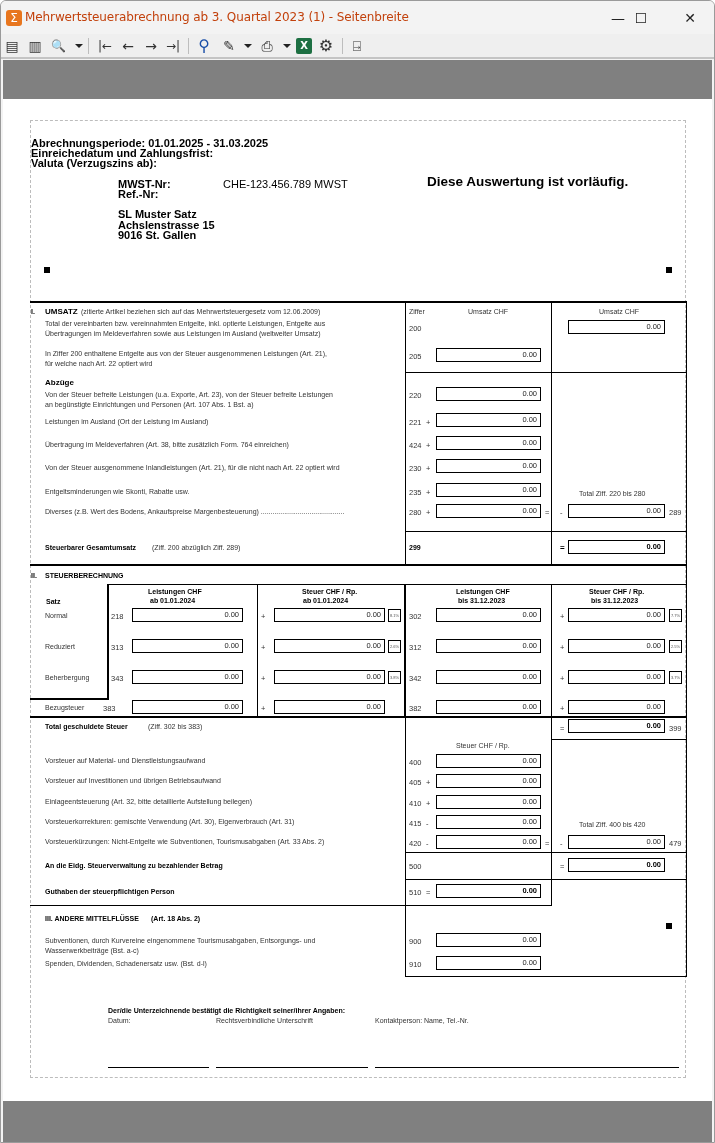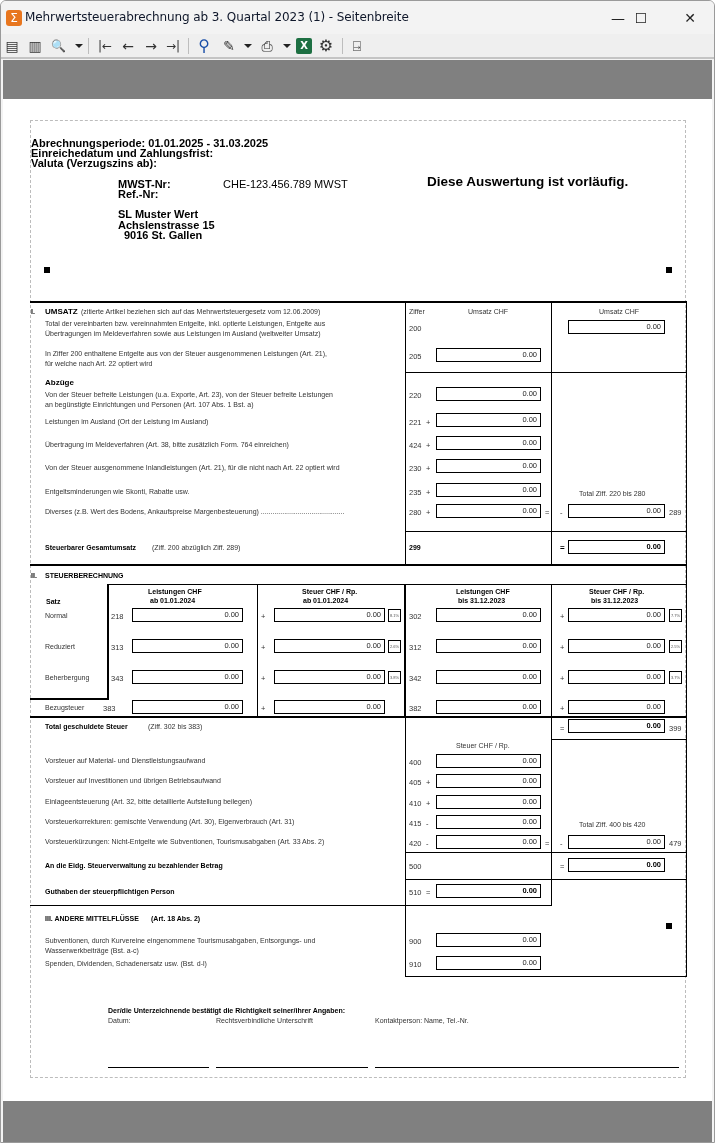--- a/index.html
+++ b/index.html
@@ -1,20 +1,20 @@
 <!DOCTYPE html>
 <html><head>
 <meta charset="utf-8">
 <style>
 *{box-sizing:border-box;margin:0;padding:0}
 body{width:715px;height:1143px;background:#fff;font-family:"Liberation Sans",sans-serif;color:#000;position:relative;overflow:hidden}
 .win{position:absolute;left:0;top:0;width:715px;height:1143px;border:1px solid #9a9a9a;border-radius:6px 6px 0 0;background:#f3f3f3;overflow:hidden}
 .titlebar{position:absolute;left:0;top:0;width:713px;height:33px;background:#f3f3f3}
 .app-icon{position:absolute;left:5px;top:9px;width:16px;height:16px;background:#e8761e;border-radius:3px;color:#fff;font-size:12px;line-height:16px;text-align:center;font-family:"DejaVu Sans",sans-serif}
-.title{position:absolute;left:24px;top:9px;font-size:12px;color:#0f172a;font-family:"DejaVu Sans",sans-serif;letter-spacing:-0.1px}
+.title{position:absolute;left:24px;top:9px;font-size:12px;color:#c2410c;font-family:"DejaVu Sans",sans-serif;letter-spacing:-0.1px}
 .wbtn{position:absolute;top:4px;width:46px;height:26px;text-align:center;font-size:14px;line-height:26px;color:#222;font-family:"DejaVu Sans",sans-serif}
 .toolbar{position:absolute;left:0;top:33px;width:713px;height:25px;background:#efefef;border-bottom:2px solid #c4c4c4}
 .tb{position:absolute;top:3px;height:18px;font-size:14px;line-height:18px;text-align:center;color:#333;font-family:"DejaVu Sans",sans-serif}
 .tbsep{position:absolute;top:4px;width:1px;height:16px;background:#bdbdbd}
 .dd{position:absolute;top:10px;width:0;height:0;border-left:4px solid transparent;border-right:4px solid transparent;border-top:4px solid #222}
 .graybar{position:absolute;left:2px;width:709px;background:#808080}
 .page{position:absolute;left:2px;top:98px;width:709px;height:1002px;background:#fff}
 .dash{position:absolute;left:30px;top:120px;width:656px;height:958px;border:1px dashed #bcbcbc}
 .abs{position:absolute;white-space:nowrap}
 .b{font-weight:bold}
@@ -70,23 +70,23 @@
 
 <div class="dash"></div>
 
 <div class="abs b t9" style="left:31px;top:137px">Abrechnungsperiode: 01.01.2025 - 31.03.2025</div>
 <div class="abs b t9" style="left:31px;top:147px">Einreichedatum und Zahlungsfrist:</div>
 <div class="abs b t9" style="left:31px;top:157px">Valuta (Verzugszins ab):</div>
 <div class="abs b t9" style="left:118px;top:178px">MWST-Nr:</div>
 <div class="abs t9" style="left:223px;top:178px">CHE-123.456.789 MWST</div>
 <div class="abs b t9" style="left:118px;top:188px">Ref.-Nr:</div>
 <div class="abs b" style="left:427px;top:174px;font-size:13.5px">Diese Auswertung ist vorläufig.</div>
-<div class="abs b t9" style="left:118px;top:208px">SL Muster Wert</div>
+<div class="abs b t9" style="left:118px;top:208px">SL Muster Satz</div>
 <div class="abs b t9" style="left:118px;top:219px">Achslenstrasse 15</div>
-<div class="abs b t9" style="left:124px;top:229px">9016 St. Gallen</div>
+<div class="abs b t9" style="left:118px;top:229px">9016 St. Gallen</div>
 <div class="marker" style="left:44px;top:267px"></div>
 <div class="marker" style="left:666px;top:267px"></div>
 
 <div class="hl" style="left:30px;top:301px;width:657px;height:2px"></div>
 <div class="vl" style="left:405px;top:302px;width:1px;height:262px"></div>
 <div class="vl" style="left:551px;top:302px;width:1px;height:262px"></div>
 <div class="vl" style="left:686px;top:302px;width:1px;height:262px"></div>
 <div class="hl" style="left:405px;top:372px;width:282px;height:1px"></div>
 <div class="hl" style="left:405px;top:531px;width:282px;height:1px"></div>
 

